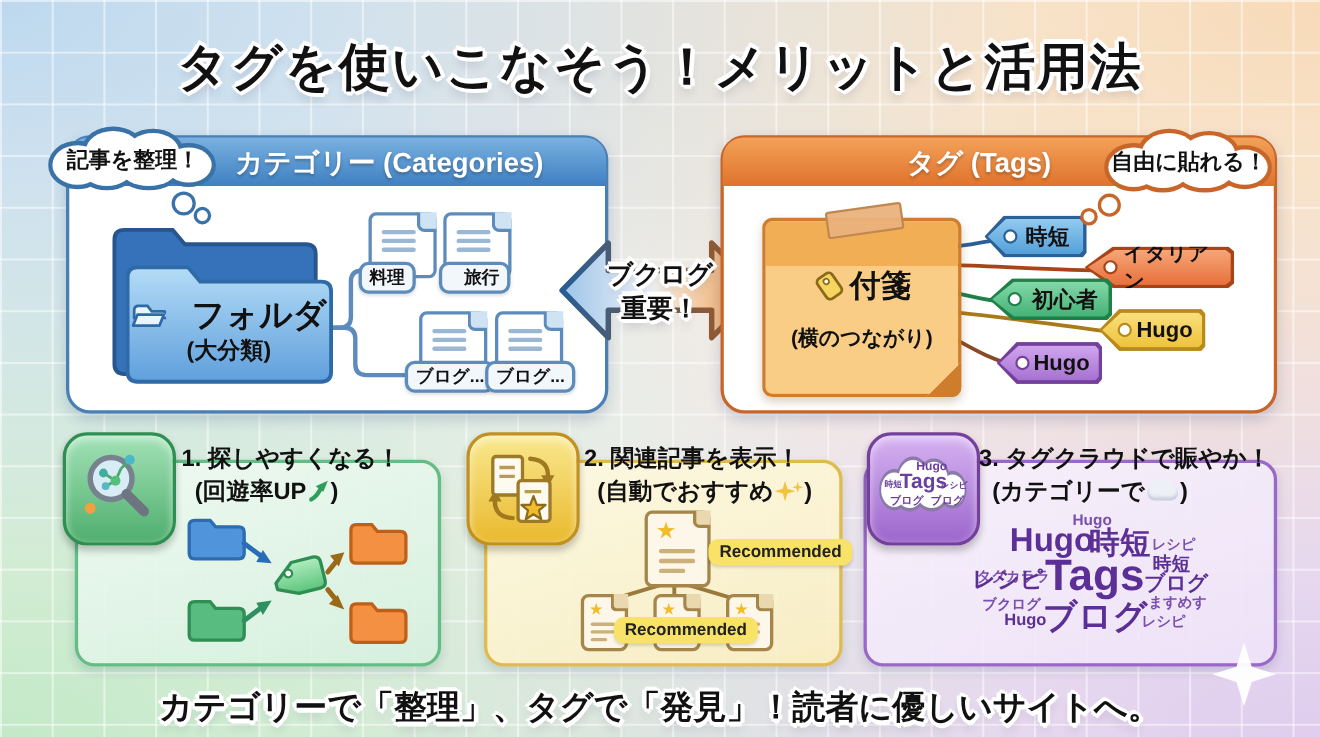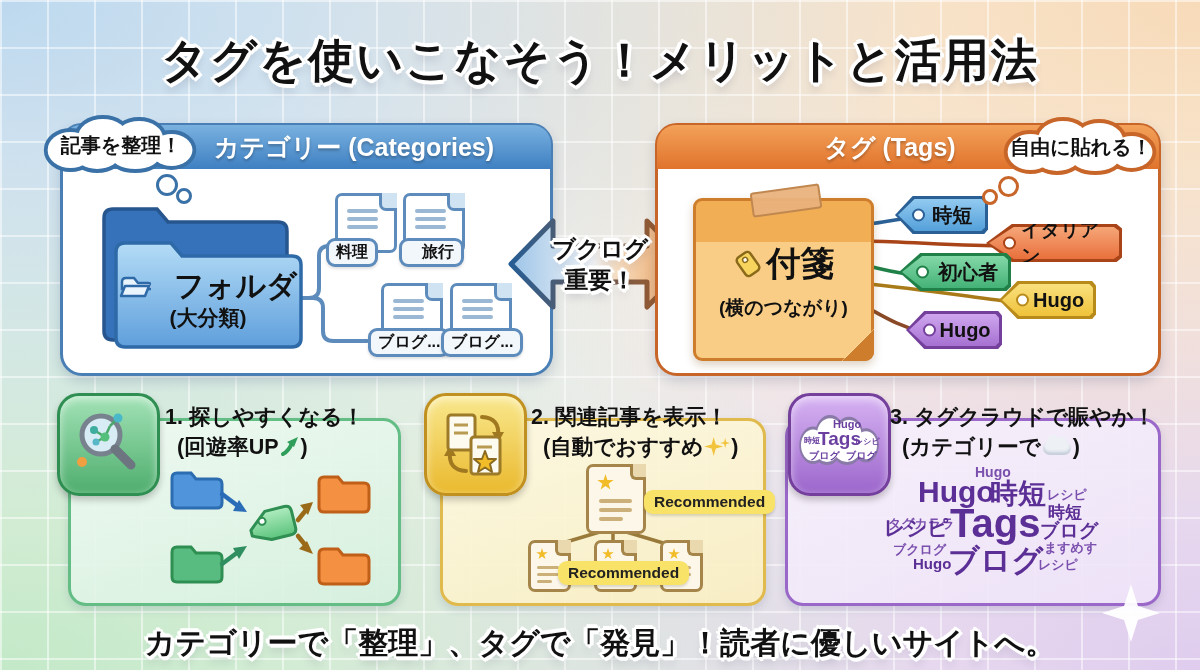--- a/index.html
+++ b/index.html
@@ -64,21 +64,21 @@
   .note{left:35px;top:72px;width:175px;height:157px;border:3px solid #cd7d2c;border-radius:9px;
     background:linear-gradient(180deg,#f2ae54 0%,#f2ae54 26%,#f9cd85 26%);
     box-shadow:0 4px 8px rgba(120,70,10,.25);}
   .tape{position:absolute;left:50%;top:-13px;width:66px;height:21px;margin-left:-33px;
     transform:rotate(-8deg);background:rgba(233,178,124,.95);border:2px solid #c08850;
     border-radius:3px;}
   .note-fold{position:absolute;right:-3px;bottom:-3px;width:32px;height:32px;
     background:linear-gradient(315deg,#cd7d2c 50%,#fbe0ad 50%);
     clip-path:polygon(100% 0,0 100%,100% 100%);border-bottom-right-radius:9px;}
   .note-row{position:absolute;left:0;right:0;top:40px;display:flex;align-items:center;
-    justify-content:center;gap:4px;font-size:34px;font-weight:900;}
+    justify-content:center;gap:4px;font-size:28px;font-weight:900;}
   .note-sub{position:absolute;left:0;right:0;top:94px;text-align:center;
     font-size:19px;font-weight:800;}
 
   
   .tagshape{position:absolute;height:38px;
     clip-path:polygon(0 50%,19% 0,96% 0,100% 12%,100% 88%,96% 100%,19% 100%);
     filter:drop-shadow(0 2px 2px rgba(0,0,0,.22));}
   .tagshape .tfill{position:absolute;inset:3px;
     clip-path:polygon(0 50%,19% 0,96% 0,100% 12%,100% 88%,96% 100%,19% 100%);}
   .tagshape .thole{position:absolute;left:17px;top:50%;width:9px;height:9px;

